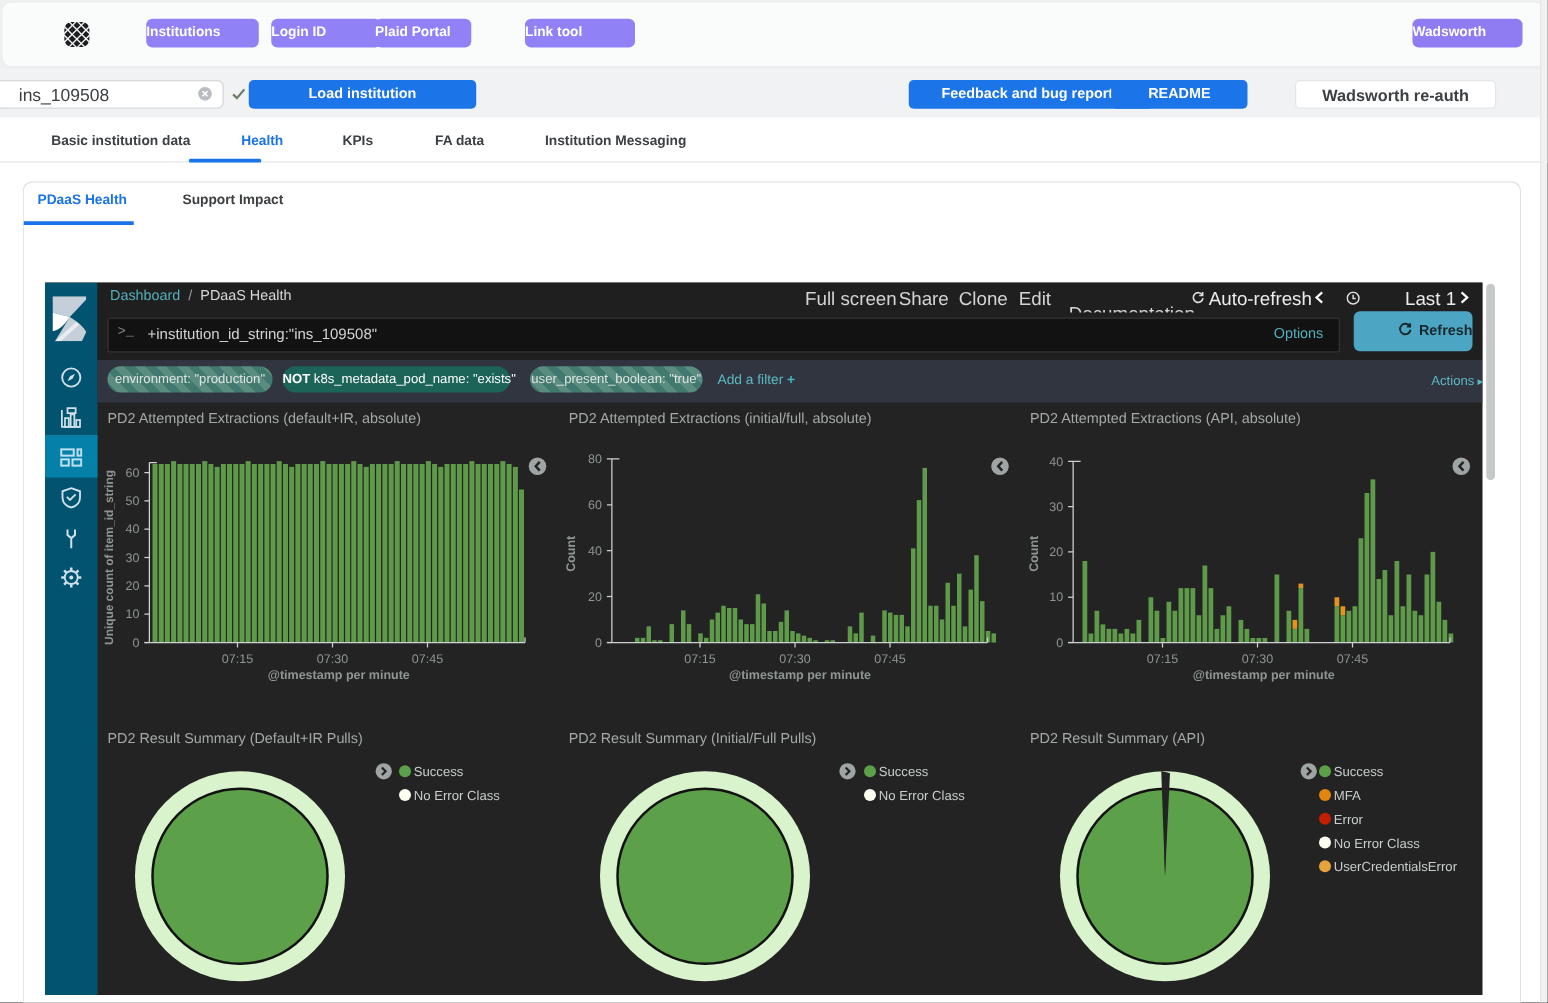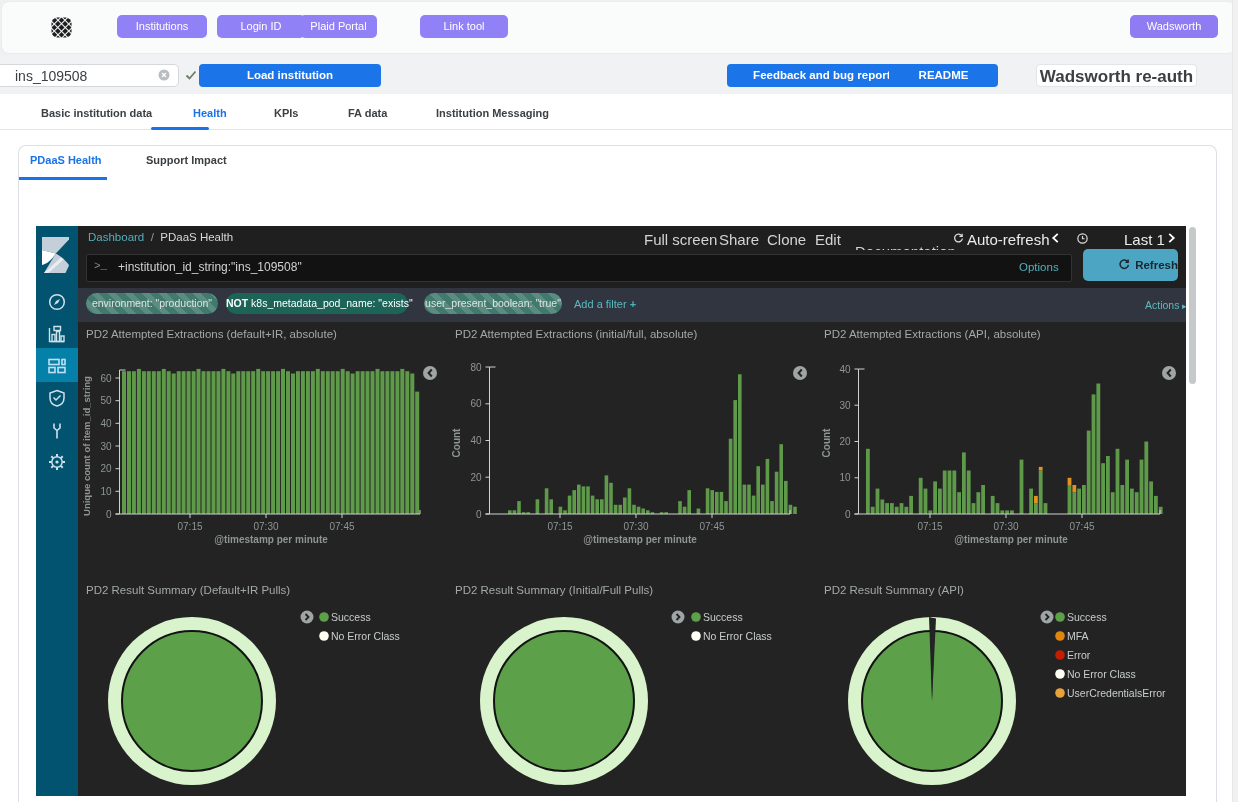--- a/index.html
+++ b/index.html
@@ -1,18 +1,18 @@
 <!DOCTYPE html>
 <html><head><meta charset="utf-8"><style>
 * { margin:0; padding:0; box-sizing:border-box; }
 body { width:1238px; height:802px; position:relative; overflow:hidden; background:#fff;
   font-family:"Liberation Sans", sans-serif; }
 .abs { position:absolute; }
 .pbtn { position:absolute; height:23px; border-radius:5px; background:#9181f7; color:#fff;
-  font-size:11px; font-weight:normal; text-align:center; line-height:23px; }
+  font-size:11px; font-weight:bold; text-align:left; line-height:23px; }
 .bbtn { position:absolute; height:23px; top:64px; border-radius:4px; background:#1b74e8; color:#fff;
   font-size:11.5px; font-weight:bold; text-align:center; line-height:23px; }
 .tab { position:absolute; font-size:11px; font-weight:bold; color:#3c4043; top:107px;margin-left:28px; }
 .ktop { position:absolute; font-size:15px; color:#d4d4d4; top:231px; }
 </style></head><body>
 
 <div class="abs" style="left:0;top:0;width:1238px;height:94px;background:#eef0f1"></div>
 <div class="abs" style="left:1px;top:1px;width:1235px;height:53px;background:#fafbfb;border:1px solid #ececee;border-radius:8px"></div>
 <svg width="21" height="21" viewBox="0 0 21 21" style="position:absolute;left:51px;top:17px">
 <rect x="0.5" y="0.5" width="20" height="20" rx="6" fill="#1c1e21"></rect>
@@ -39,21 +39,21 @@
 <svg class="abs" style="left:158px;top:69px" width="12" height="12" viewBox="0 0 12 12">
     <circle cx="6" cy="6" r="5.5" fill="#b9bdc1"></circle>
     <path d="M4,4 L8,8 M8,4 L4,8" stroke="#fff" stroke-width="1.3"></path>
   </svg>
 <svg class="abs" style="left:184px;top:68px" width="14" height="14" viewBox="0 0 14 14">
     <path d="M2.5,7.5 L5.5,10.5 L11.5,3.5" stroke="#6d7d6d" stroke-width="1.8" fill="none"></path>
   </svg>
 <div class="bbtn" style="left:199px;width:182px">Load institution</div>
 <div class="bbtn" style="left:727px;width:196px">Feedback and bug reports</div>
 <div class="bbtn" style="left:889px;width:109px">README</div>
-<div class="abs" style="left:1036px;top:64px;width:161px;height:23px;background:#fff;border:1px solid #e3e5e7;border-radius:4px;font-size:17px;font-weight:bold;color:#3c4043;text-align:center;line-height:23px">Wadsworth re-auth</div>
+<div class="abs" style="left:1036px;top:64px;width:161px;height:23px;background:#fff;border:1px solid #e3e5e7;border-radius:4px;font-size:13px;font-weight:bold;color:#3c4043;text-align:center;line-height:23px">Wadsworth re-auth</div>
 
 <div class="abs" style="left:0;top:94px;width:1238px;height:36px;background:#fff;border-bottom:1px solid #e4e6e8"></div>
 <div class="tab" style="left:13px">Basic institution data</div>
 <div class="tab" style="left:165px;color:#1a73e8">Health</div>
 <div class="tab" style="left:246px">KPIs</div>
 <div class="tab" style="left:320px">FA data</div>
 <div class="tab" style="left:408px">Institution Messaging</div>
 <div class="abs" style="left:151px;top:127px;width:58px;height:3px;background:#1a73e8;border-radius:2px"></div>
 
 <div class="abs" style="left:18px;top:145px;width:1199px;height:660px;background:#fff;border:1px solid #dcdfe3;border-radius:8px 8px 0 0;border-bottom:none"></div>

